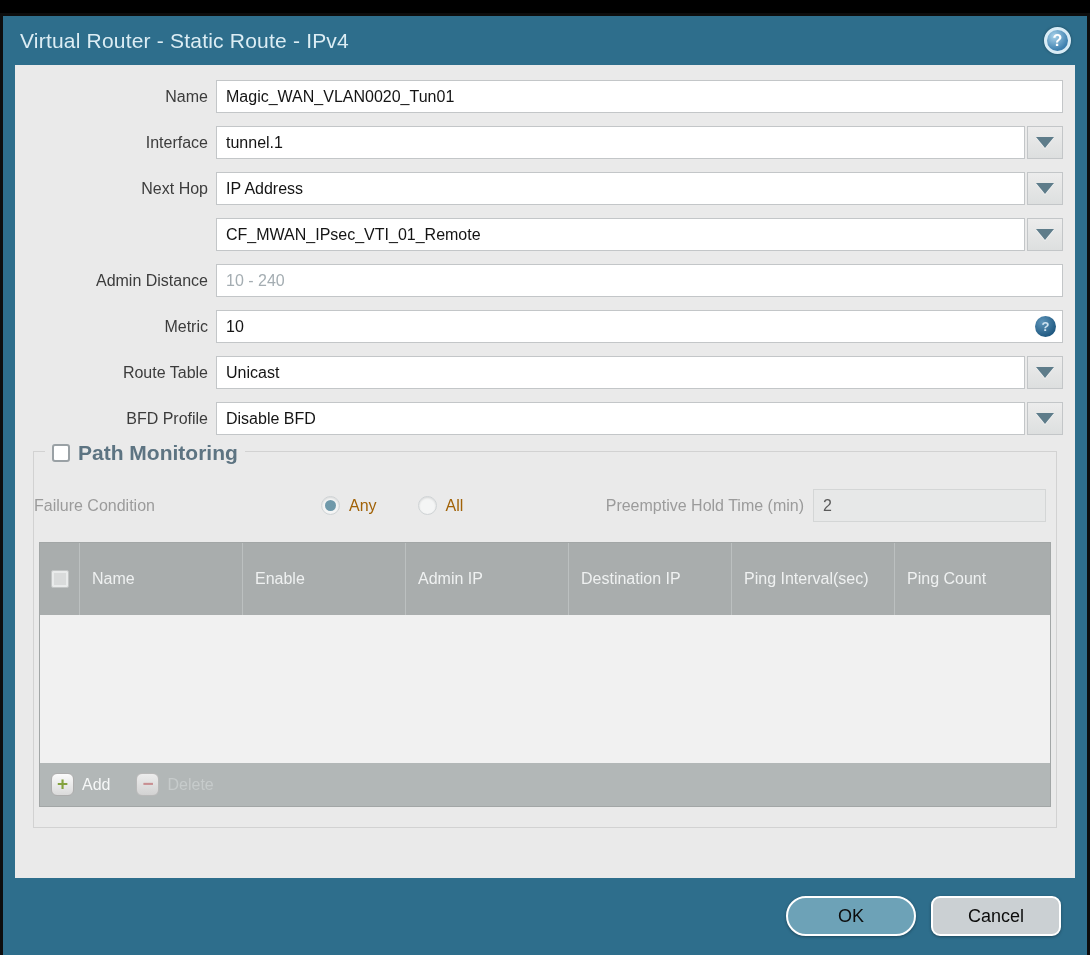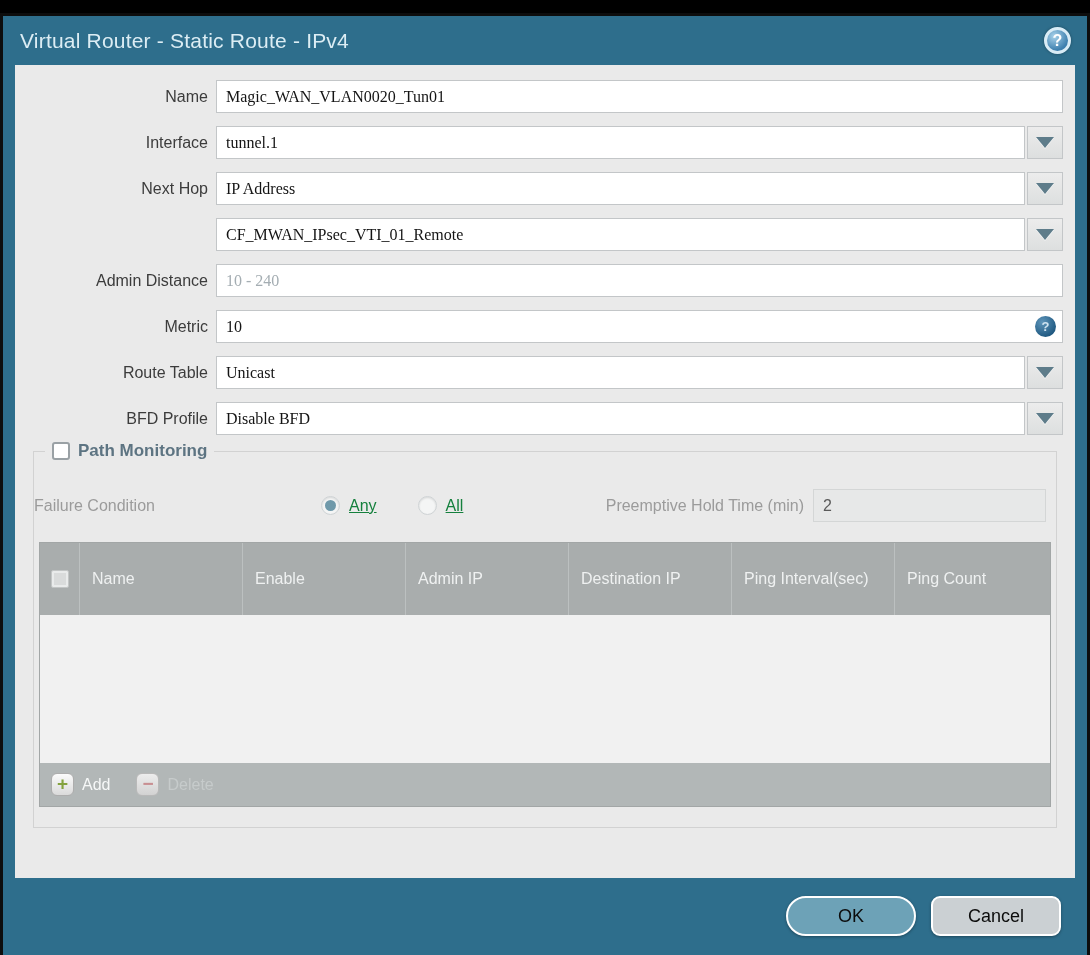--- a/index.html
+++ b/index.html
@@ -48,21 +48,21 @@
   }
   .form-label {
     flex: none; width: 193px; text-align: right;
     margin-right: 8px;
     font-size: 16px; color: #3c3c3c;
   }
   .field-wrap { flex: 1; display: flex; height: 33px; position: relative; }
   .text-input {
     flex: 1; height: 33px; min-width: 0;
     border: 1px solid #c3c6c8; background: #ffffff;
-    font-family: Liberation Serif, serif;
+    font-family: Liberation Sans, sans-serif;
     font-size: 16px; color: #141414; padding: 0 9px;
     outline: none;
   }
   .text-input::placeholder { color: #a4adb2; opacity: 1; }
   .text-input.with-help { padding-right: 22px; }
   .dd-btn {
     flex: none; width: 36px; height: 33px; margin-left: 2px;
     background: linear-gradient(#ececec, #dddfdf);
     border: 1px solid #c3c6c8;
     display: flex; align-items: center; justify-content: center;
@@ -93,36 +93,36 @@
   .pm-legend {
     position: absolute; top: -11px; left: 11px;
     background: #eaeaea; padding: 0 7px;
     display: flex; align-items: center; gap: 8px;
   }
   .pm-checkbox {
     width: 18px; height: 18px;
     background: #ffffff; border: 2px solid #9aa1a5; border-radius: 3px;
     cursor: pointer;
   }
-  .pm-title { font-size: 17px; font-weight: bold; color: #5d7482; }
+  .pm-title { font-size: 21px; font-weight: bold; color: #5d7482; }
   .pm-condition-row {
     display: flex; align-items: center;
     padding-top: 37px; height: 70px;
   }
   .pm-label { font-size: 16px; color: #9b9b9b; }
   .fc-label { flex: none; width: 272px; text-align: left; }
   .radio {
     width: 19px; height: 19px; border-radius: 50%;
     background: #f4f5f5; border: 1px solid #cfd3d5;
     display: flex; align-items: center; justify-content: center;
     margin-left: 15px; cursor: pointer;
     box-shadow: inset 0 1px 2px rgba(0,0,0,0.12);
   }
   .radio .dot { width: 11px; height: 11px; border-radius: 50%; background: #6f99aa; }
-  .radio-text { margin-left: 9px; font-size: 16px; color: #15803d; text-decoration: underline; }
+  .radio-text { margin-left: 9px; font-size: 16px; color: #a16207; }
   .radio2 { margin-left: 41px; }
   .pht-label { margin-left: auto; text-align: right; }
   .pht-input {
     width: 233px; height: 33px; margin-left: 9px; margin-right: 10px;
     background: #e7e8e8; border: 1px solid #d4d6d6;
     font-family: "Liberation Sans", "DejaVu Sans", sans-serif;
     font-size: 16px; color: #5a5a5a; padding: 0 9px;
   }
   
   .pm-table {

